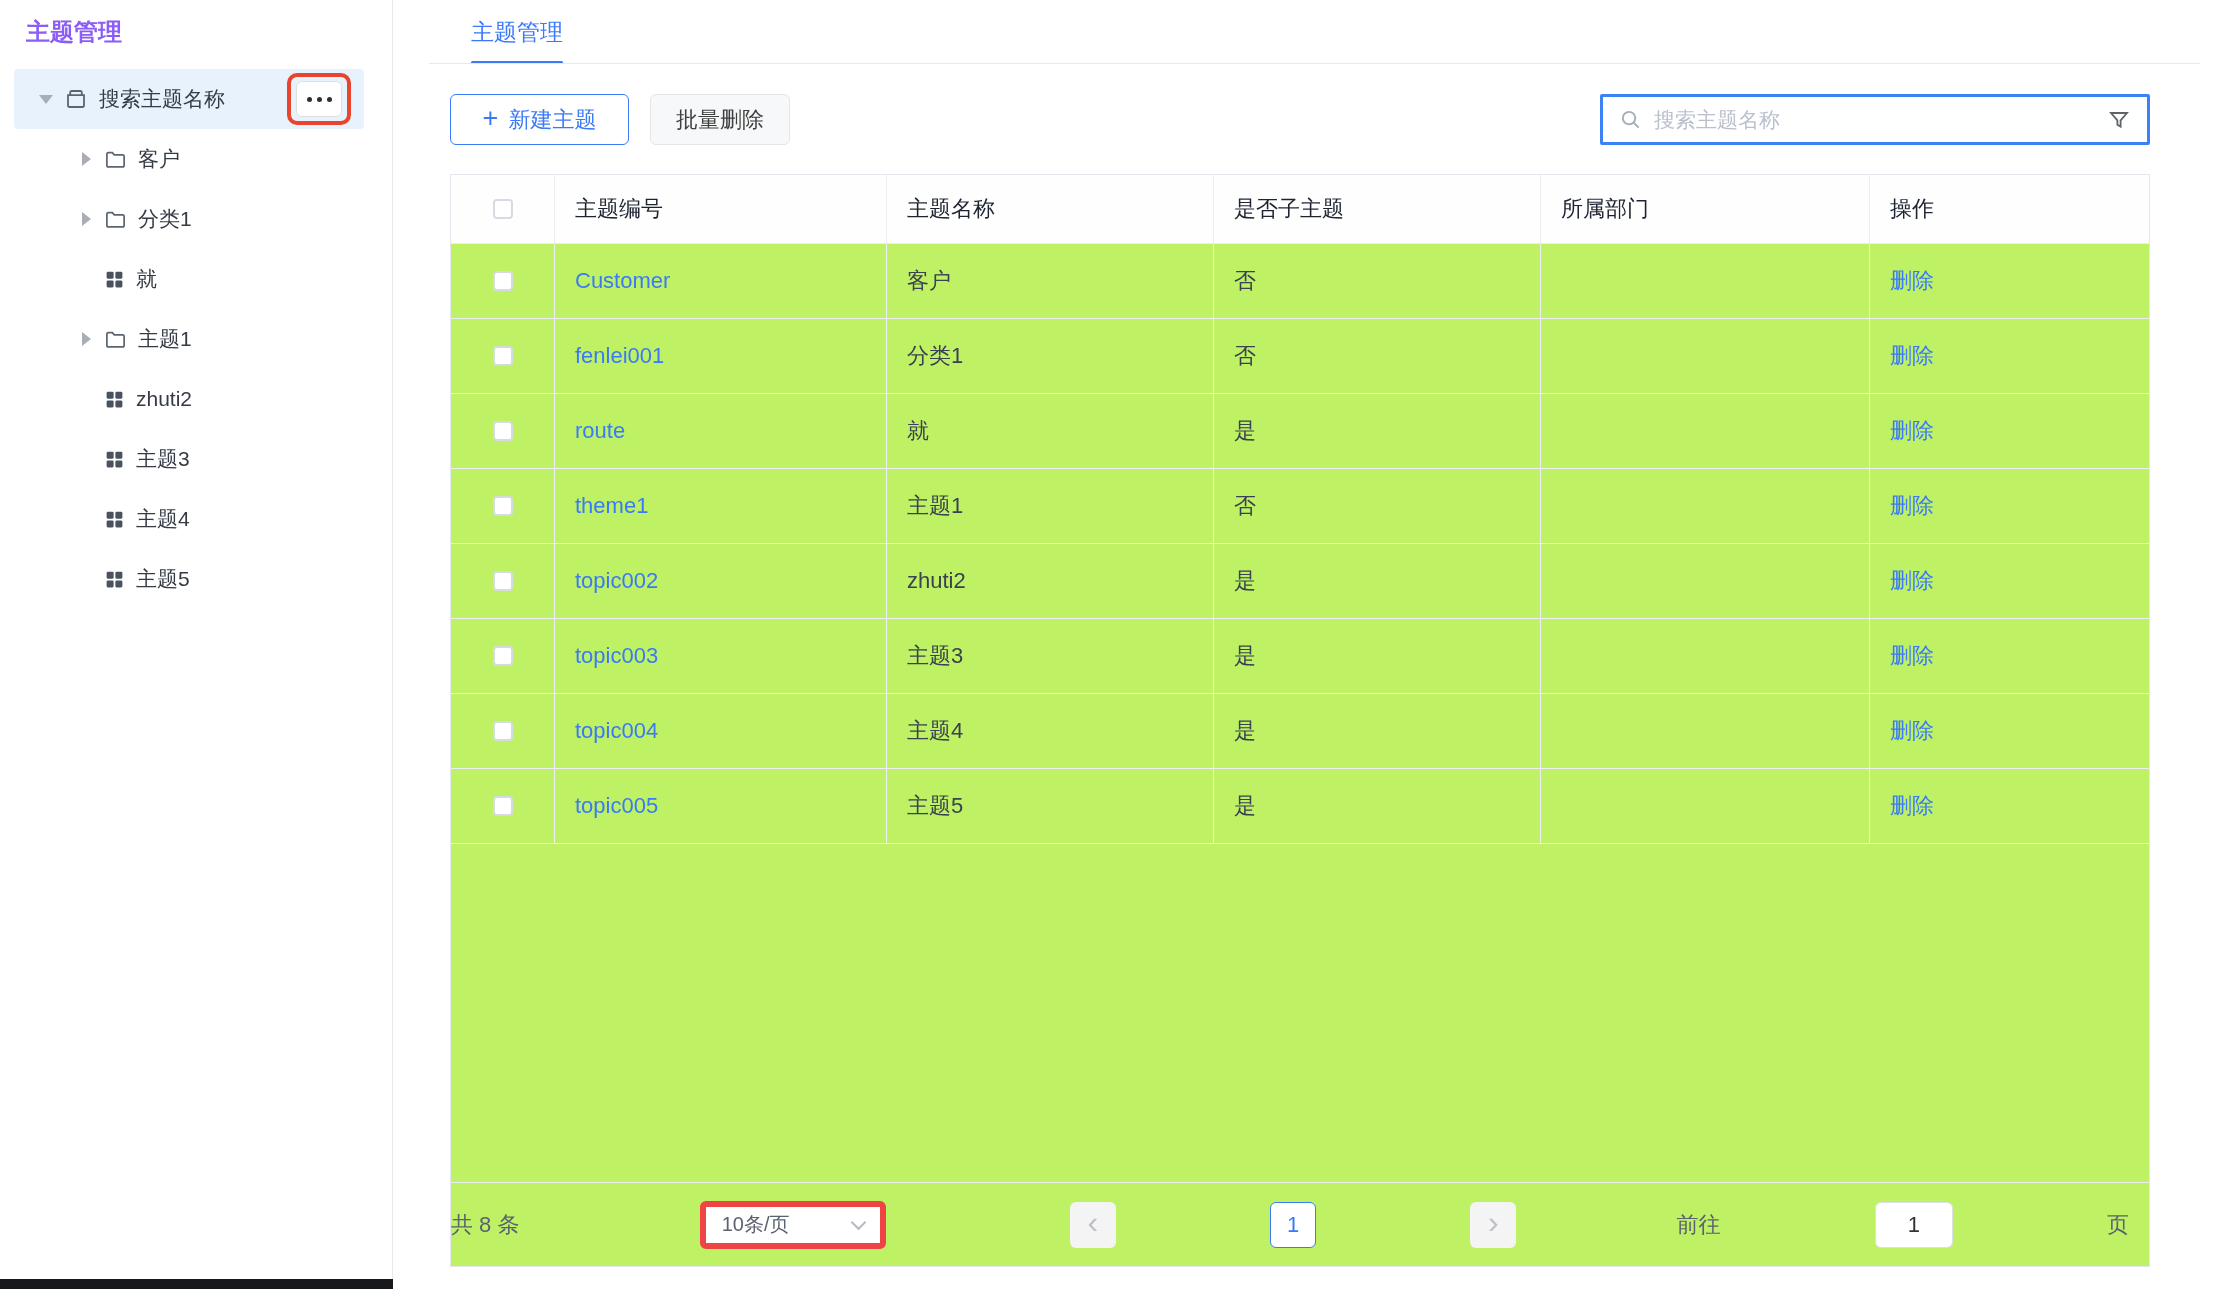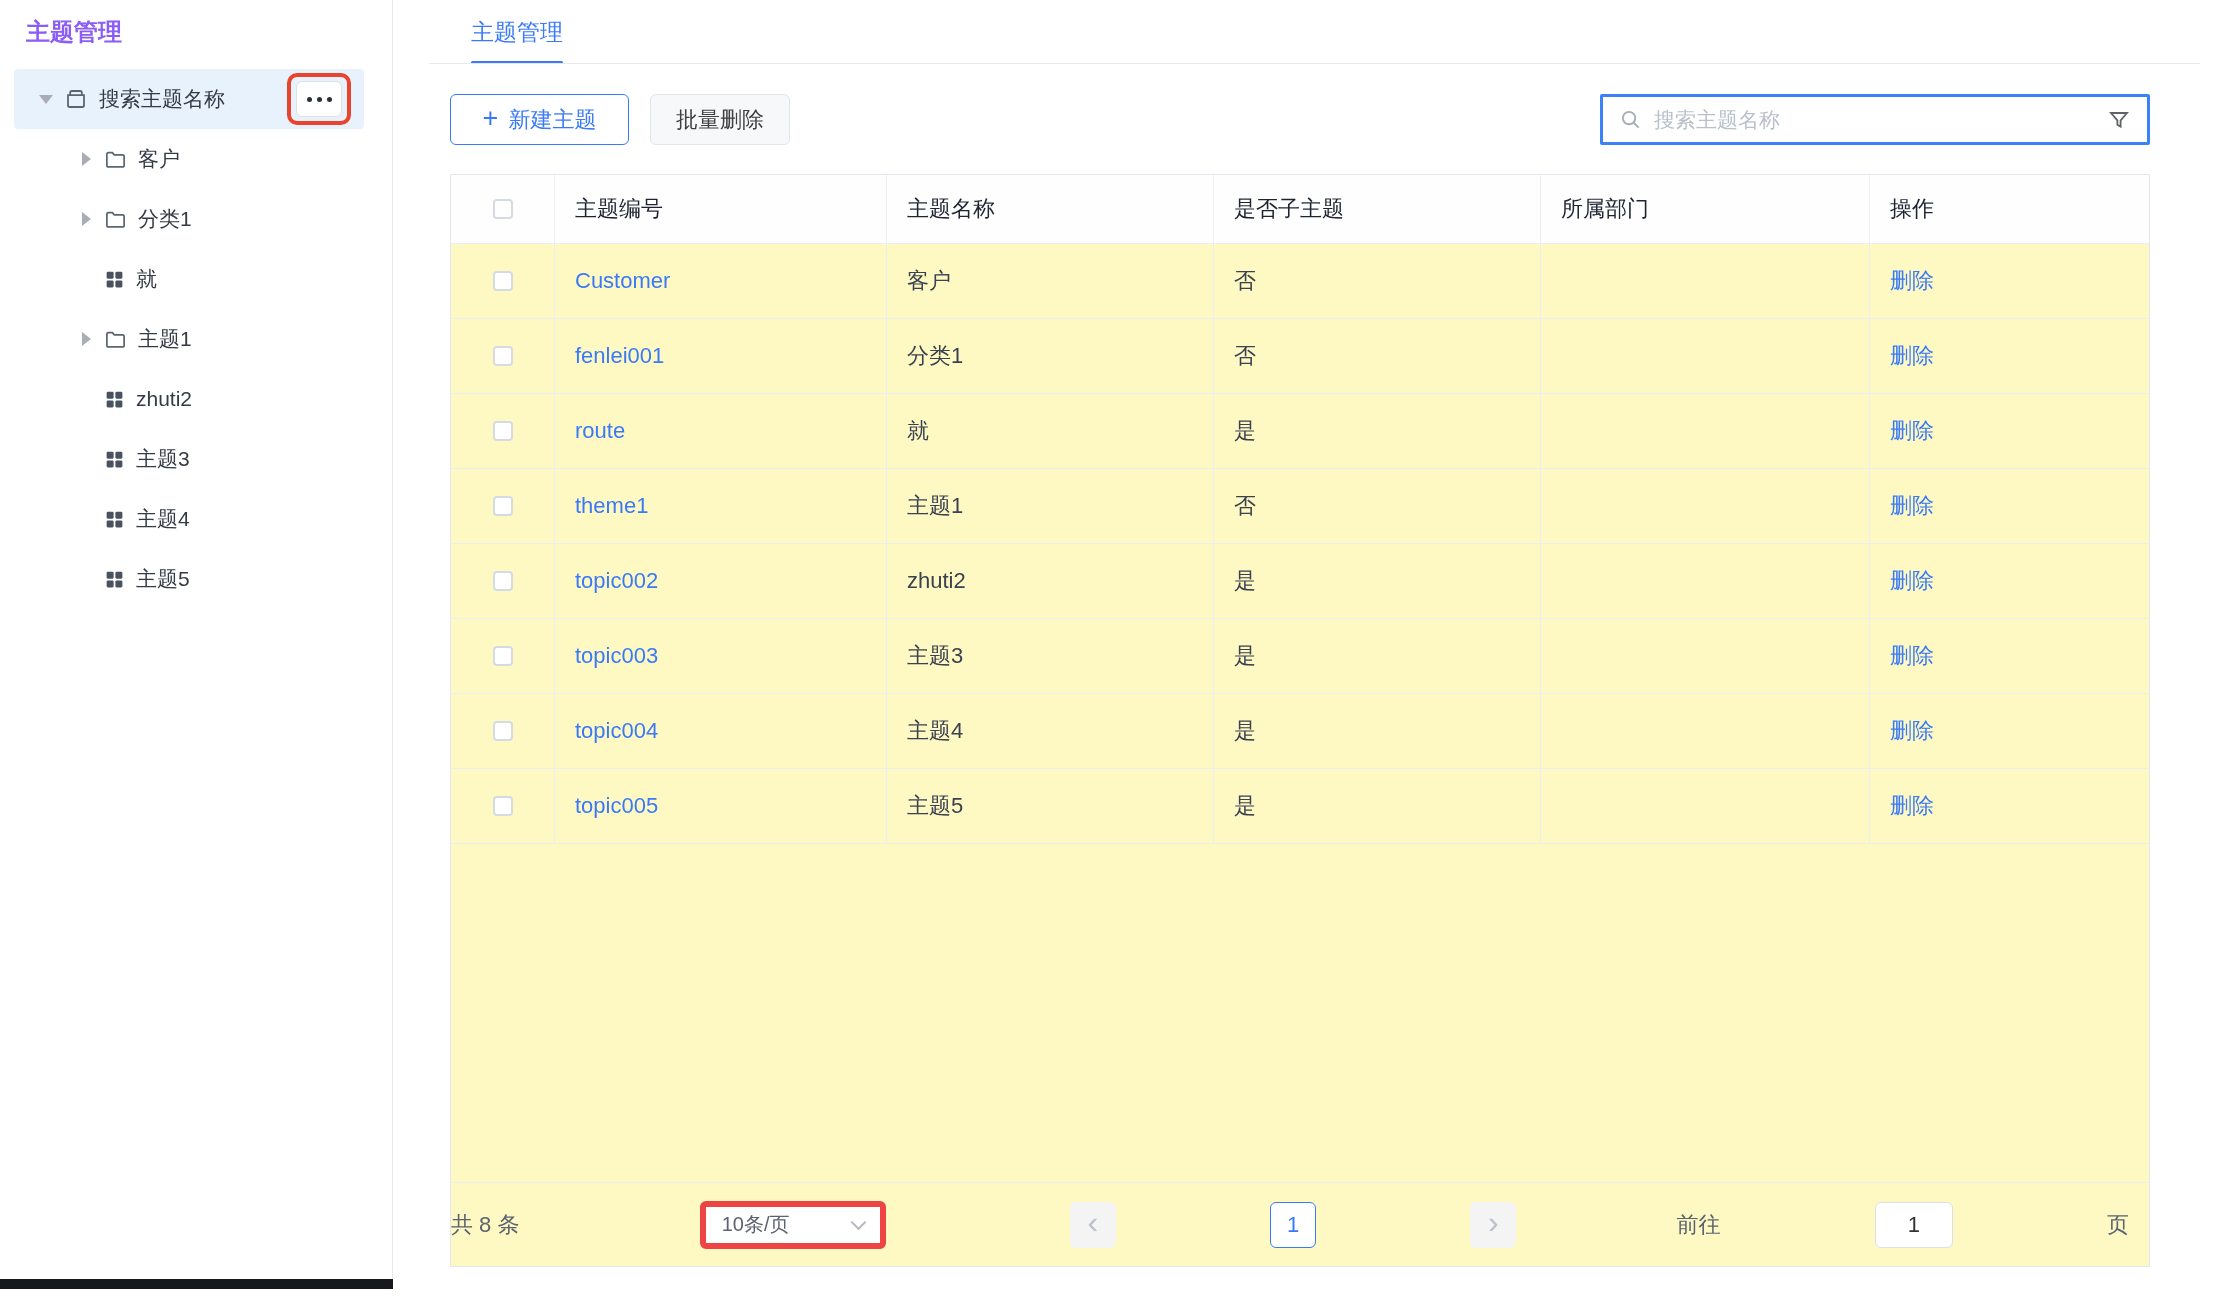--- a/index.html
+++ b/index.html
@@ -52,21 +52,21 @@
     font-size:22px; display:flex; align-items:center; justify-content:center; }
   .search { position:absolute; top:94px; right:90px; width:550px; height:51px;
     border:3px solid #3b82f6; border-radius:2px; display:flex; align-items:center;
     padding:0 16px; background:#fff; }
   .search input { border:none; outline:none; flex:1; font-size:21px; color:#333;
     margin-left:12px; font-family:inherit; background:transparent; }
   .search input::placeholder { color:#b9c0cb; }
 
   
   .table { position:absolute; left:56px; top:174px; width:1700px; height:1093px;
-    border:1px solid #e4e7ed; display:flex; flex-direction:column; background:#fef9c3; }
+    border:1px solid #e4e7ed; display:flex; flex-direction:column; background:#bef264; }
   .thead, .trow { display:grid;
     grid-template-columns:104px 332px 327px 327px 329px 1fr; }
   .thead { height:69px; border-bottom:1px solid #ebeef5; background:#fefefe; }
   .trow { height:75px; border-bottom:1px solid #ebeef5; }
   .cell { display:flex; align-items:center; padding:0 20px;
     border-right:1px solid #ebeef5; font-size:22px; color:#3a4150; overflow:hidden; }
   .cell:last-child { border-right:none; }
   .cell.th { color:#1d2330; font-weight:500; }
   .cb-cell { justify-content:center; padding:0; }
   .cb { width:20px; height:20px; border:2px solid #d6dae2; border-radius:4px;

